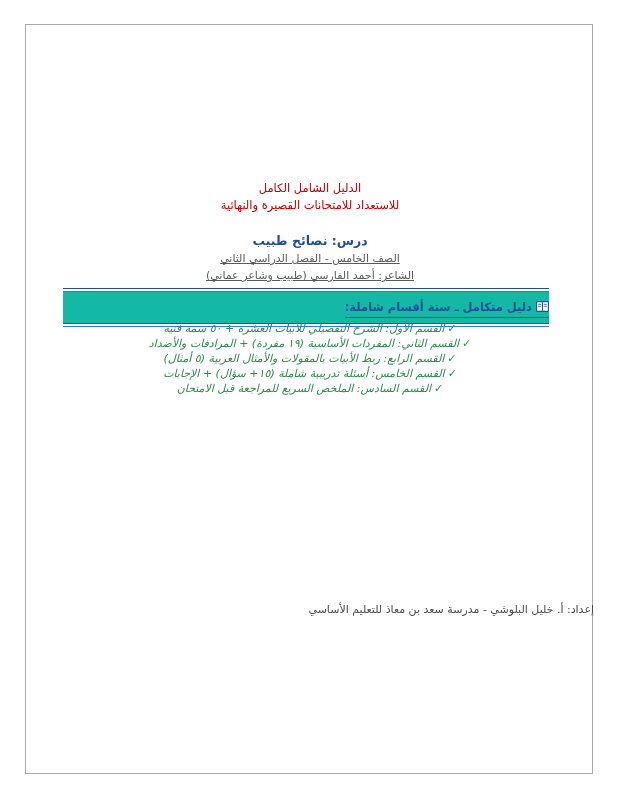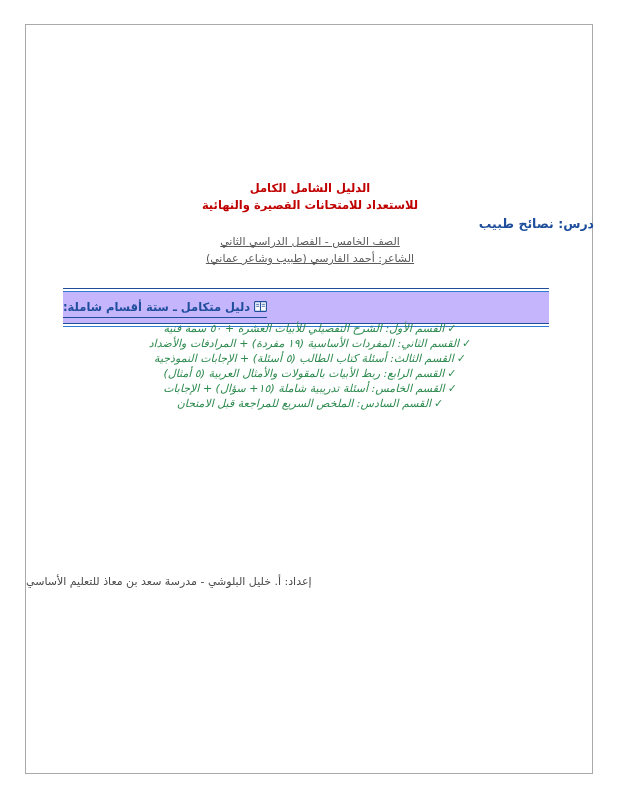--- a/index.html
+++ b/index.html
@@ -49,35 +49,34 @@
     position: absolute;
     left: 0;
     top: 155px;
     width: 568px;
     text-align: center;
     direction: rtl;
   }
 
   .doc-title-line {
     color: #c00000;
-    font-weight: bold;
+    font-weight: normal;
     font-size: 11.5px;
     line-height: 16.5px;
     letter-spacing: 0;
     white-space: nowrap;
   }
 
   .lesson-line {
     color: #1f4e9c;
     font-weight: bold;
     font-size: 12.5px;
     line-height: 19px;
-    margin-top: 1px;
-    white-space: nowrap;
-    text-align: right;
+    margin-top: 18px;
+    white-space: nowrap;
   }
 
   .meta-line {
     color: #5a5a5a;
     font-size: 11px;
     line-height: 17px;
     white-space: nowrap;
     text-decoration: underline;
   }
 
@@ -92,23 +91,23 @@
   .rule-double {
     width: 100%;
     height: 4px;
     border-top: 1.6px solid #1f4e9c;
     border-bottom: 1.4px solid #2e7bd4;
     box-sizing: border-box;
     background: #ffffff;
   }
 
   .banner-body {
-    background: #c4b5fd;
+    background: #14b8a6;
     padding: 4px 0 5px 0;
-    text-align: left;
+    text-align: right;
     direction: rtl;
   }
 
   .banner-text {
     display: inline-block;
     color: #1f4e9c;
     font-weight: bold;
     font-size: 11.5px;
     line-height: 15px;
     border-bottom: 1px solid #1f4e9c;
@@ -146,23 +145,23 @@
     color: #2e8b4f;
     font-size: 11px;
     margin-left: 3px;
     vertical-align: 0;
   }
 
   
   .footer-credit {
     position: absolute;
     left: 0;
-    top: 549px;
-    width: 568px;
-    text-align: left;
+    top: 577px;
+    width: 568px;
+    text-align: right;
     direction: rtl;
     color: #4a4a4a;
     font-size: 11px;
     line-height: 16px;
     white-space: nowrap;
   }
 </style>
 </head>
 <body>
 
@@ -199,23 +198,20 @@
       </div>
 
       <div class="checklist">
         <div class="check-row">
           <span class="check-mark">✓</span><span>القسم الأول: الشرح التفصيلي للأبيات العشرة + ٥٠ سمة فنية</span>
         </div>
         <div class="check-row">
           <span class="check-mark">✓</span><span>القسم الثاني: المفردات الأساسية (١٩ مفردة) + المرادفات والأضداد</span>
         </div>
         <div class="check-row">
-          <span class="check-mark">✓</span><span>القسم الثالث: أسئلة كتاب الطالب (٥ أسئلة) + الإجابات النموذجية</span>
-        </div>
-        <div class="check-row">
           <span class="check-mark">✓</span><span>القسم الرابع: ربط الأبيات بالمقولات والأمثال العربية (٥ أمثال)</span>
         </div>
         <div class="check-row">
           <span class="check-mark">✓</span><span>القسم الخامس: أسئلة تدريبية شاملة (١٥+ سؤال) + الإجابات</span>
         </div>
         <div class="check-row">
           <span class="check-mark">✓</span><span>القسم السادس: الملخص السريع للمراجعة قبل الامتحان</span>
         </div>
       </div>
 

